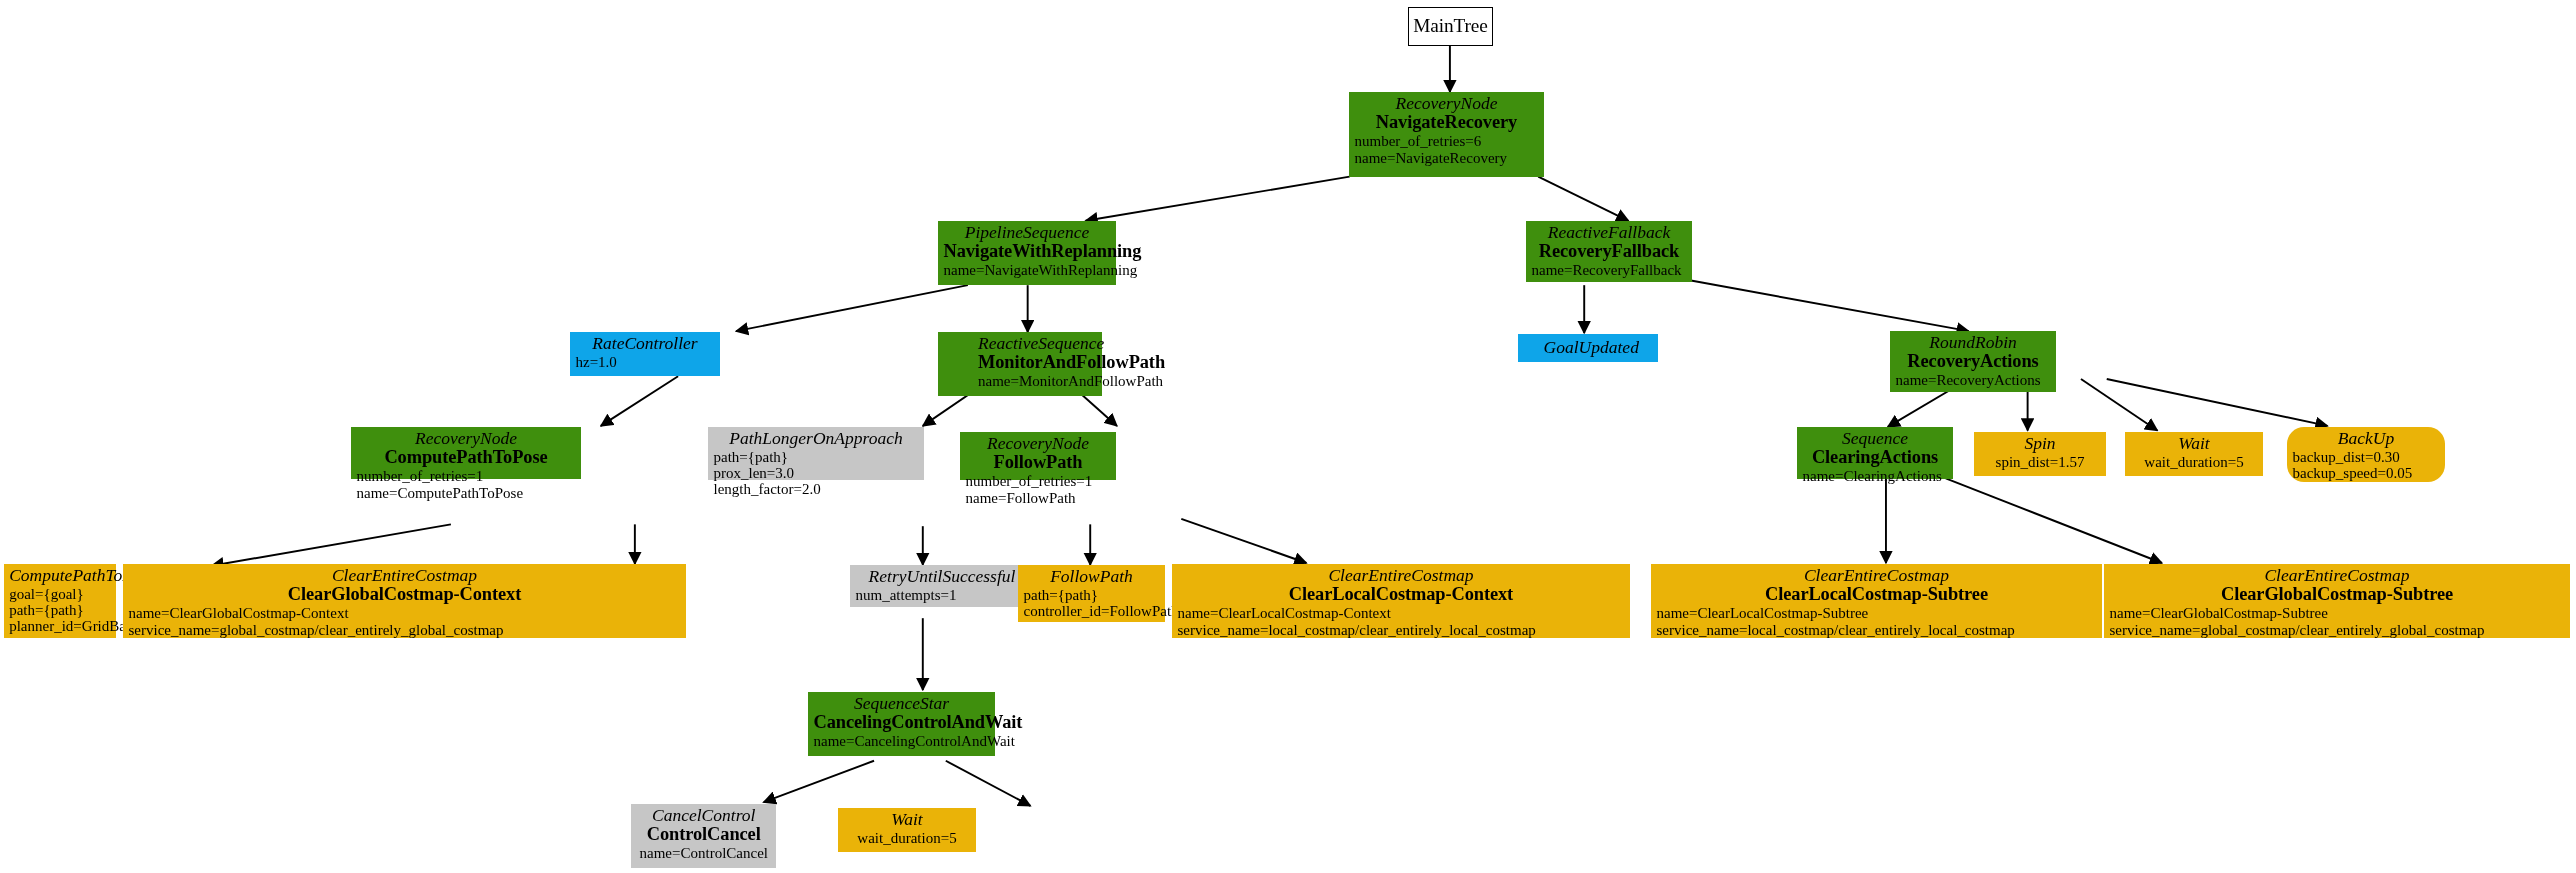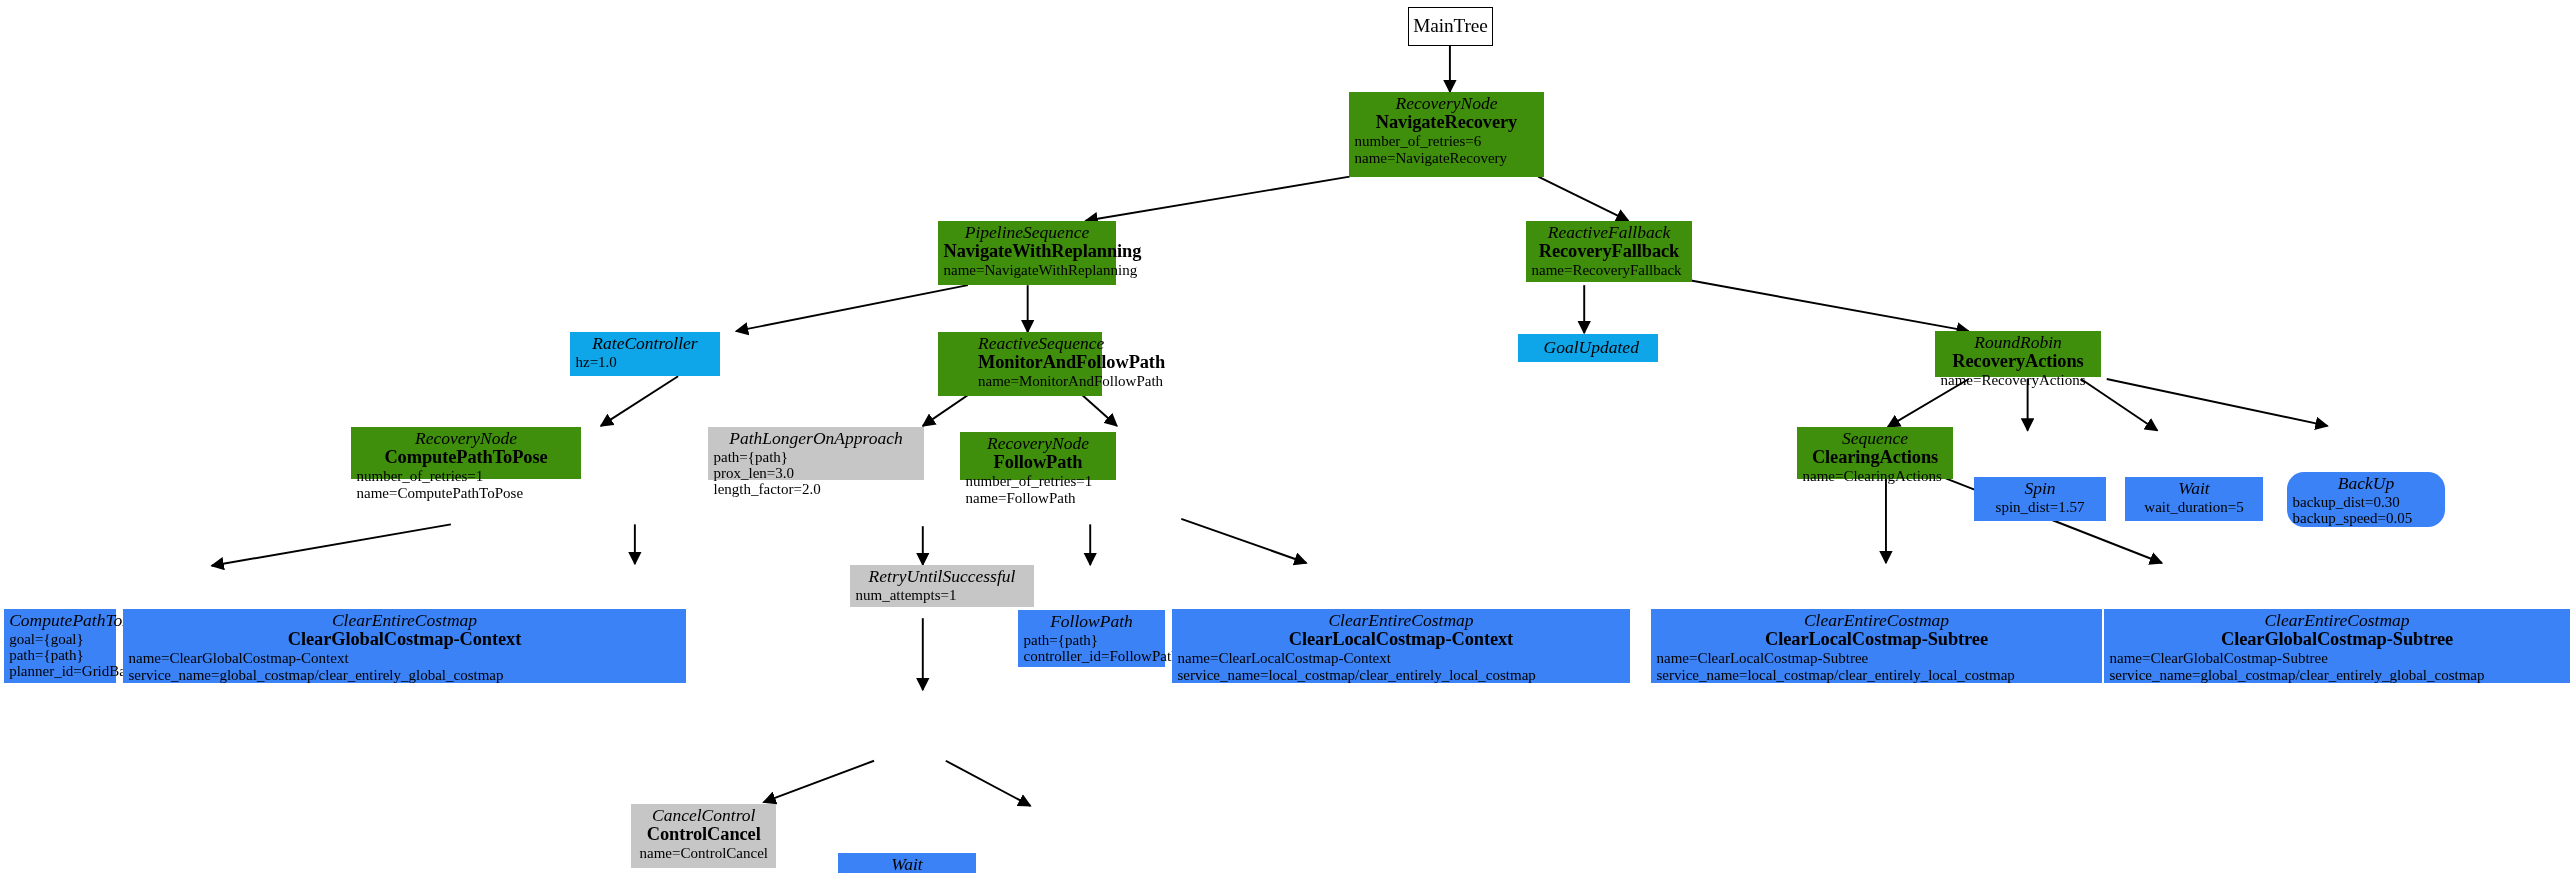--- a/index.html
+++ b/index.html
@@ -51,21 +51,21 @@
   .node .nattrs {
     display: block;
     font-size: 15px;
     text-align: left;
     color: #000000;
     margin-top: 0.9px;
   }
   .node .nattrs .arow { display: block; }
   .node.center-attrs .nattrs { text-align: center; }
   .fill-green  { background: #3f8f0d; }
-  .fill-blue   { background: #3b82f6; margin-top: 45px; }
+  .fill-blue   { background: #eab308; }
   .fill-grey   { background: #c6c6c6; }
   .fill-orange { background: #0ea5e9; }
   .fill-yellow { background: #0ea5e9; padding-left: 12px; }
   .fill-white  { background: #ffffff; border: 0.9px solid #000000; }
   .node.root .nname {
     font-weight: normal;
     font-size: 19.3px;
   }
 </style>
 </head>
@@ -172,21 +172,21 @@
     <span class="nname">MonitorAndFollowPath</span>
     <span class="nattrs">
       <span class="arow">name=MonitorAndFollowPath</span>
     </span>
   </div>
 
   <div class="node fill-yellow center-attrs" style="left:1518px; top:334px; width:140px; height:28px; display:flex; align-items:center; justify-content:center;">
     <span class="ntype">GoalUpdated</span>
   </div>
 
-  <div class="node fill-green" style="left:1935px; top:331px; width:166px; height:46px;">
+  <div class="node fill-green" style="left:1890px; top:331px; width:166px; height:61px;">
     <span class="ntype">RoundRobin</span>
     <span class="nname">RecoveryActions</span>
     <span class="nattrs">
       <span class="arow">name=RecoveryActions</span>
     </span>
   </div>
 
   <div class="node fill-green" style="left:351px; top:427px; width:230px; height:52px; padding-top:1.8px;">
     <span class="ntype">RecoveryNode</span>
     <span class="nname">ComputePathToPose</span>
@@ -297,20 +297,27 @@
 
   <div class="node fill-blue" style="left:2104px; top:564px; width:466px; height:74px;">
     <span class="ntype">ClearEntireCostmap</span>
     <span class="nname">ClearGlobalCostmap-Subtree</span>
     <span class="nattrs">
       <span class="arow">name=ClearGlobalCostmap-Subtree</span>
       <span class="arow">service_name=global_costmap/clear_entirely_global_costmap</span>
     </span>
   </div>
 
+  <div class="node fill-green" style="left:808px; top:692px; width:187px; height:64px;">
+    <span class="ntype">SequenceStar</span>
+    <span class="nname">CancelingControlAndWait</span>
+    <span class="nattrs">
+      <span class="arow">name=CancelingControlAndWait</span>
+    </span>
+  </div>
 
   <div class="node fill-grey center-attrs" style="left:631px; top:804px; width:145px; height:64px;padding-left:6px;">
     <span class="ntype">CancelControl</span>
     <span class="nname">ControlCancel</span>
     <span class="nattrs">
       <span class="arow">name=ControlCancel</span>
     </span>
   </div>
 
   <div class="node fill-blue center-attrs" style="left:838px; top:808px; width:138px; height:44px;">

